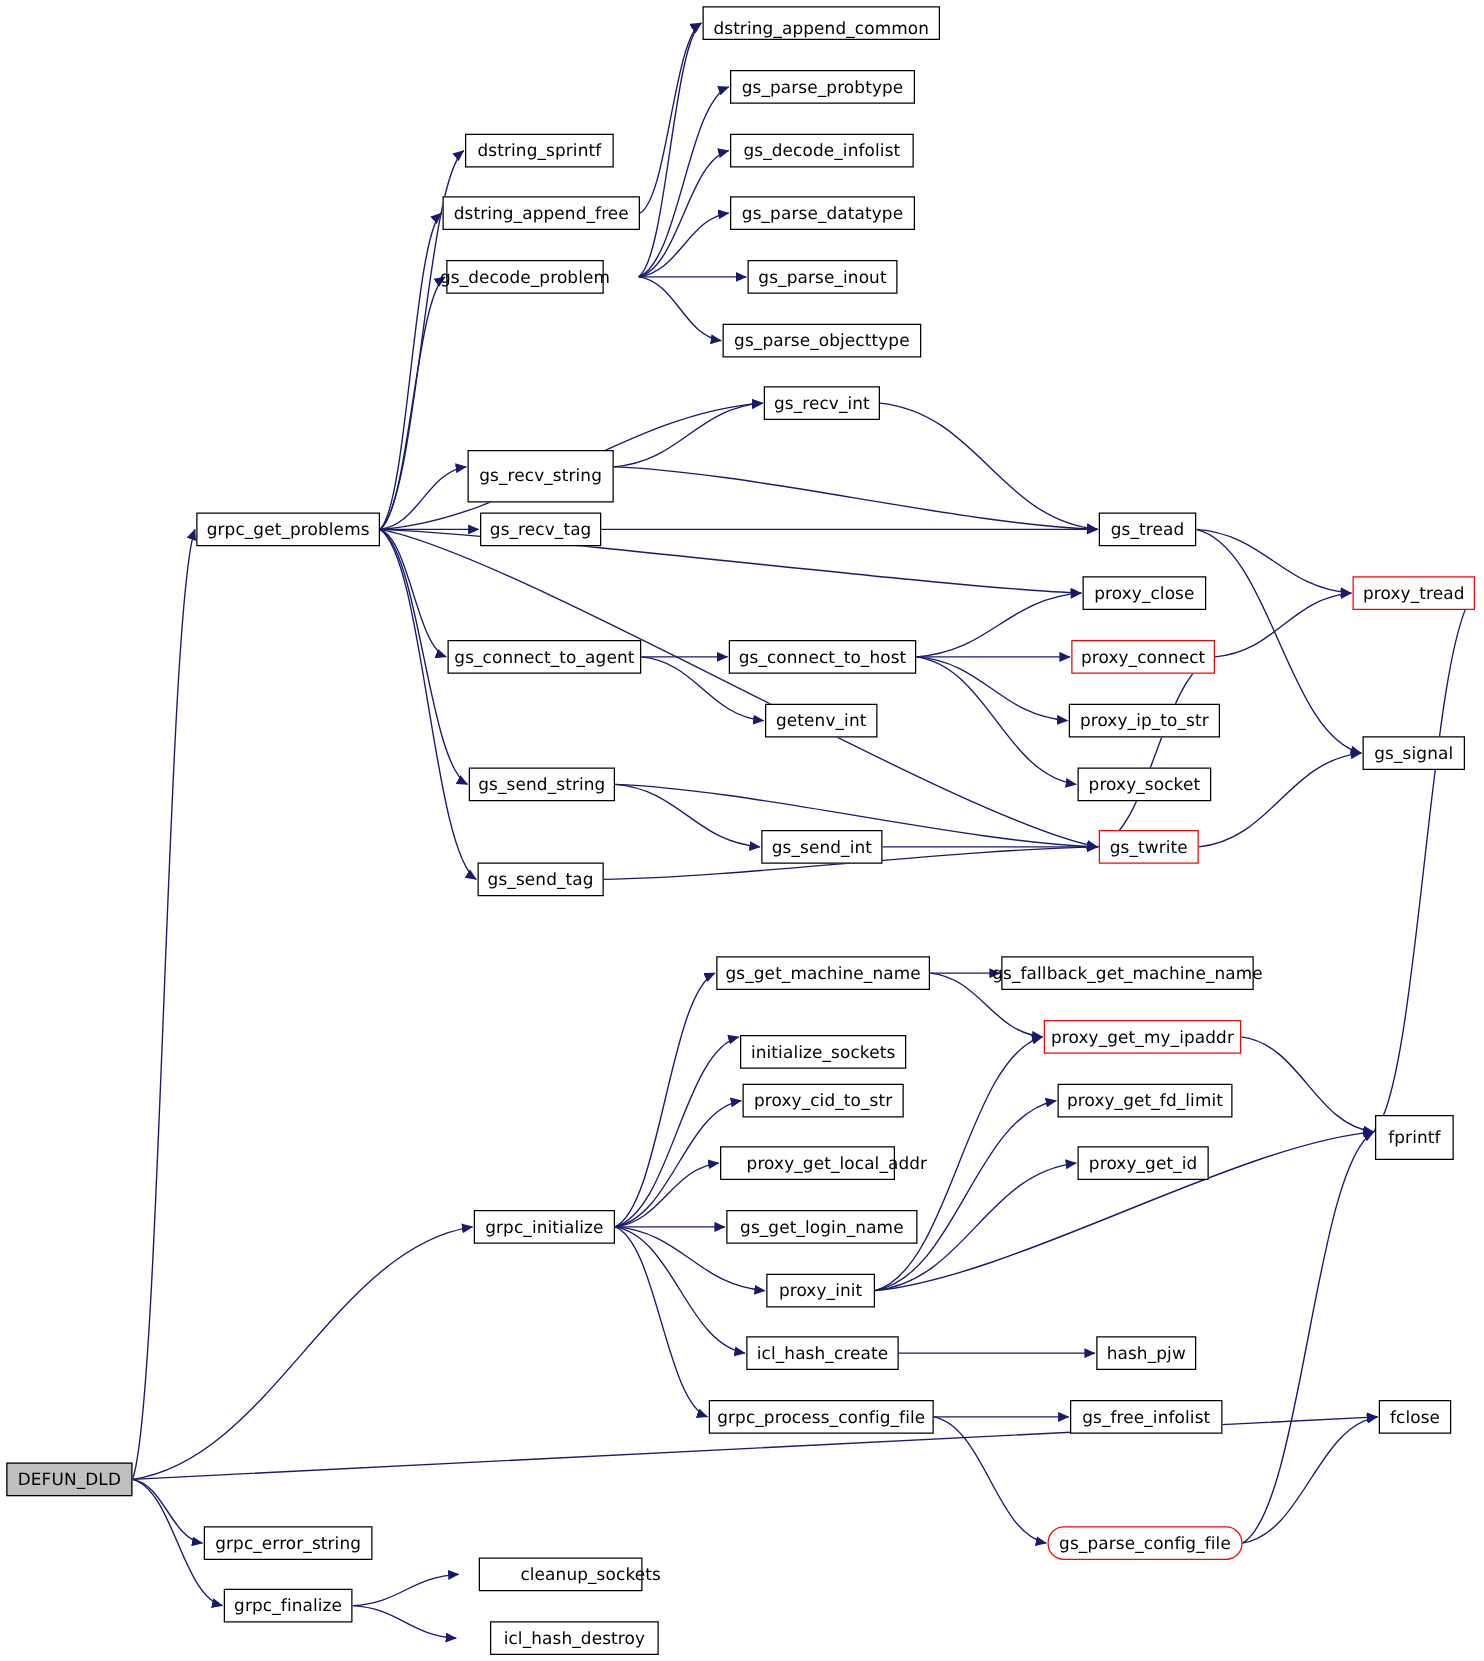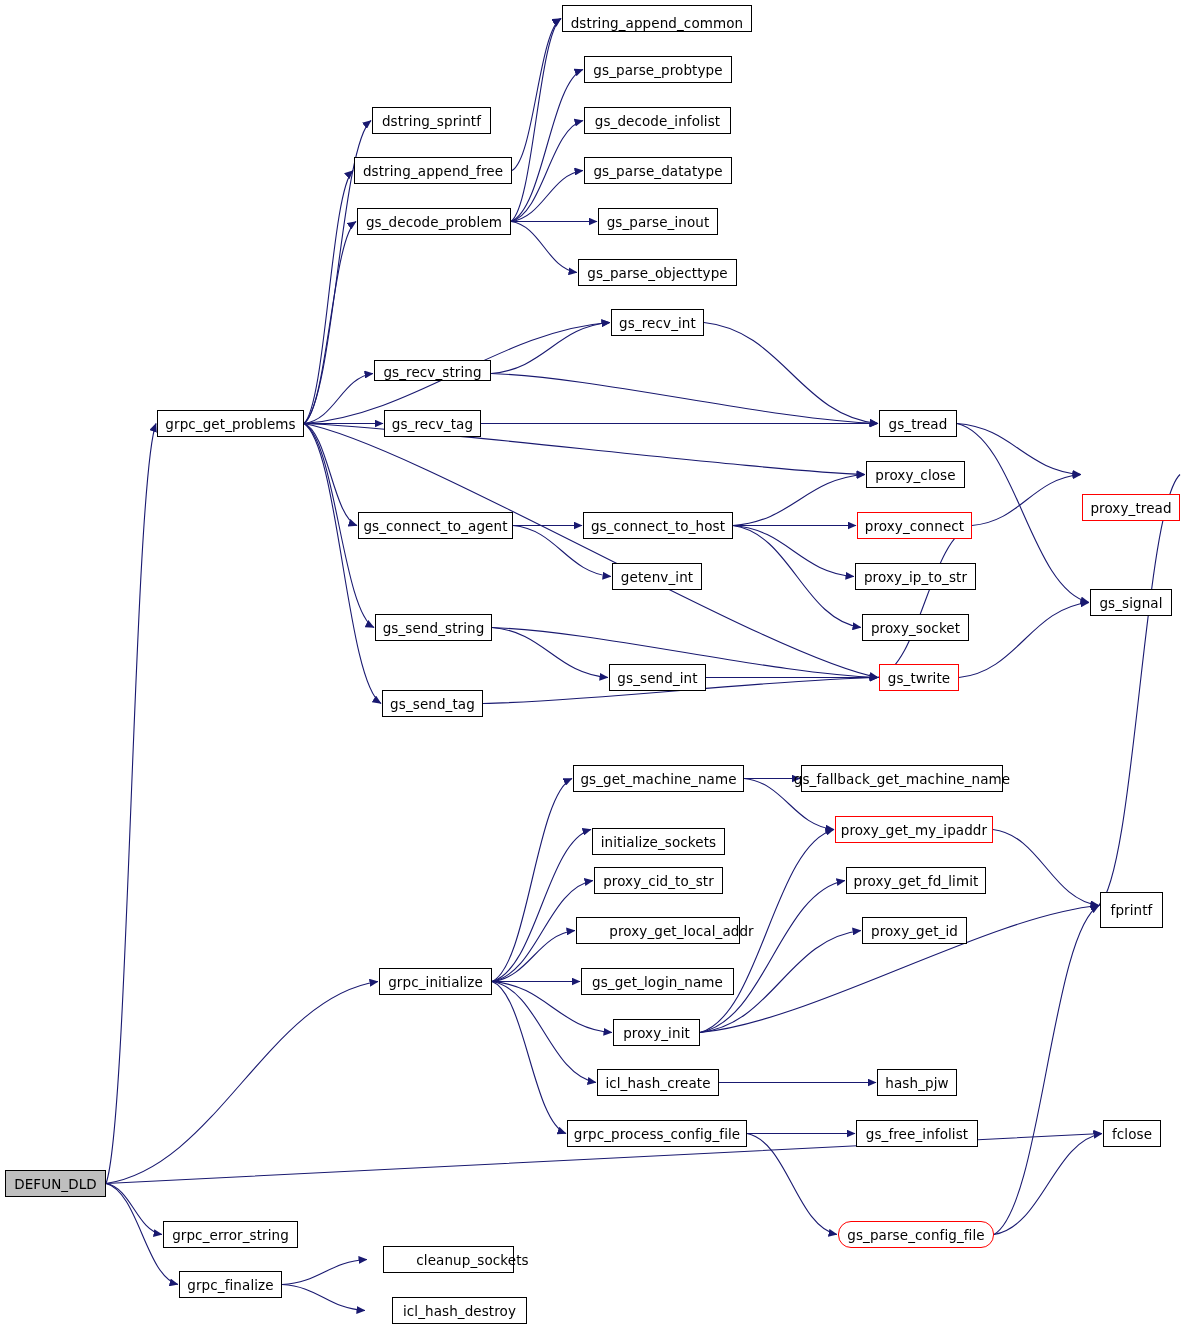--- a/index.html
+++ b/index.html
@@ -102,48 +102,48 @@
     </div>
     <div class="node" style="left: 584px; top: 107px; width: 147px; height: 27px;">
       <span>gs_decode_infolist</span>
     </div>
     <div class="node" style="left: 354px; top: 157px; width: 158px; height: 27px;">
       <span>dstring_append_free</span>
     </div>
     <div class="node" style="left: 584px; top: 157px; width: 148px; height: 27px;">
       <span>gs_parse_datatype</span>
     </div>
-    <div class="node" style="left: 357px; top: 208px; width: 154px; height: 27px;">
+    <div class="node" style="left: 357px; top: 208px; width: 126px; height: 27px;">
       <span>gs_decode_problem</span>
     </div>
     <div class="node" style="left: 598px; top: 208px; width: 120px; height: 27px;">
       <span>gs_parse_inout</span>
     </div>
     <div class="node" style="left: 578px; top: 259px; width: 159px; height: 27px;">
       <span>gs_parse_objecttype</span>
     </div>
     <div class="node" style="left: 611px; top: 309px; width: 93px; height: 27px;">
       <span>gs_recv_int</span>
     </div>
-    <div class="node" style="left: 374px; top: 360px; width: 117px; height: 21px; align-items: flex-end;">
+    <div class="node" style="left: 374px; top: 360px; width: 117px; height: 42px;">
       <span>gs_recv_string</span>
     </div>
     <div class="node" style="left: 157px; top: 410px; width: 147px; height: 27px;">
       <span>grpc_get_problems</span>
     </div>
     <div class="node" style="left: 384px; top: 410px; width: 97px; height: 27px;">
       <span>gs_recv_tag</span>
     </div>
     <div class="node" style="left: 879px; top: 410px; width: 78px; height: 27px;">
       <span>gs_tread</span>
     </div>
     <div class="node" style="left: 866px; top: 461px; width: 99px; height: 27px;">
       <span>proxy_close</span>
     </div>
-    <div class="node red" style="left: 1082px; top: 461px; width: 98px; height: 27px; margin-top: 33px;">
+    <div class="node red" style="left: 1082px; top: 461px; width: 98px; height: 27px;">
       <span>proxy_tread</span>
     </div>
     <div class="node" style="left: 358px; top: 512px; width: 155px; height: 27px;">
       <span>gs_connect_to_agent</span>
     </div>
     <div class="node" style="left: 583px; top: 512px; width: 150px; height: 27px;">
       <span>gs_connect_to_host</span>
     </div>
     <div class="node red" style="left: 857px; top: 512px; width: 115px; height: 27px;">
       <span>proxy_connect</span>
@@ -183,21 +183,21 @@
     </div>
     <div class="node red" style="left: 835px; top: 816px; width: 158px; height: 27px;">
       <span>proxy_get_my_ipaddr</span>
     </div>
     <div class="node" style="left: 594px; top: 867px; width: 129px; height: 27px;">
       <span>proxy_cid_to_str</span>
     </div>
     <div class="node" style="left: 846px; top: 867px; width: 140px; height: 27px;">
       <span>proxy_get_fd_limit</span>
     </div>
-    <div class="node" style="left: 576px; top: 917px; width: 164px; height: 27px; padding-left: 47px;">
+    <div class="node" style="left: 576px; top: 917px; width: 140px; height: 27px; padding-left: 47px;">
       <span>proxy_get_local_addr</span>
     </div>
     <div class="node" style="left: 862px; top: 917px; width: 105px; height: 27px;">
       <span>proxy_get_id</span>
     </div>
     <div class="node" style="left: 1100px; top: 892px; width: 63px; height: 36px;">
       <span>fprintf</span>
     </div>
     <div class="node" style="left: 379px; top: 968px; width: 113px; height: 27px; align-items: center;">
       <span>grpc_initialize</span>

